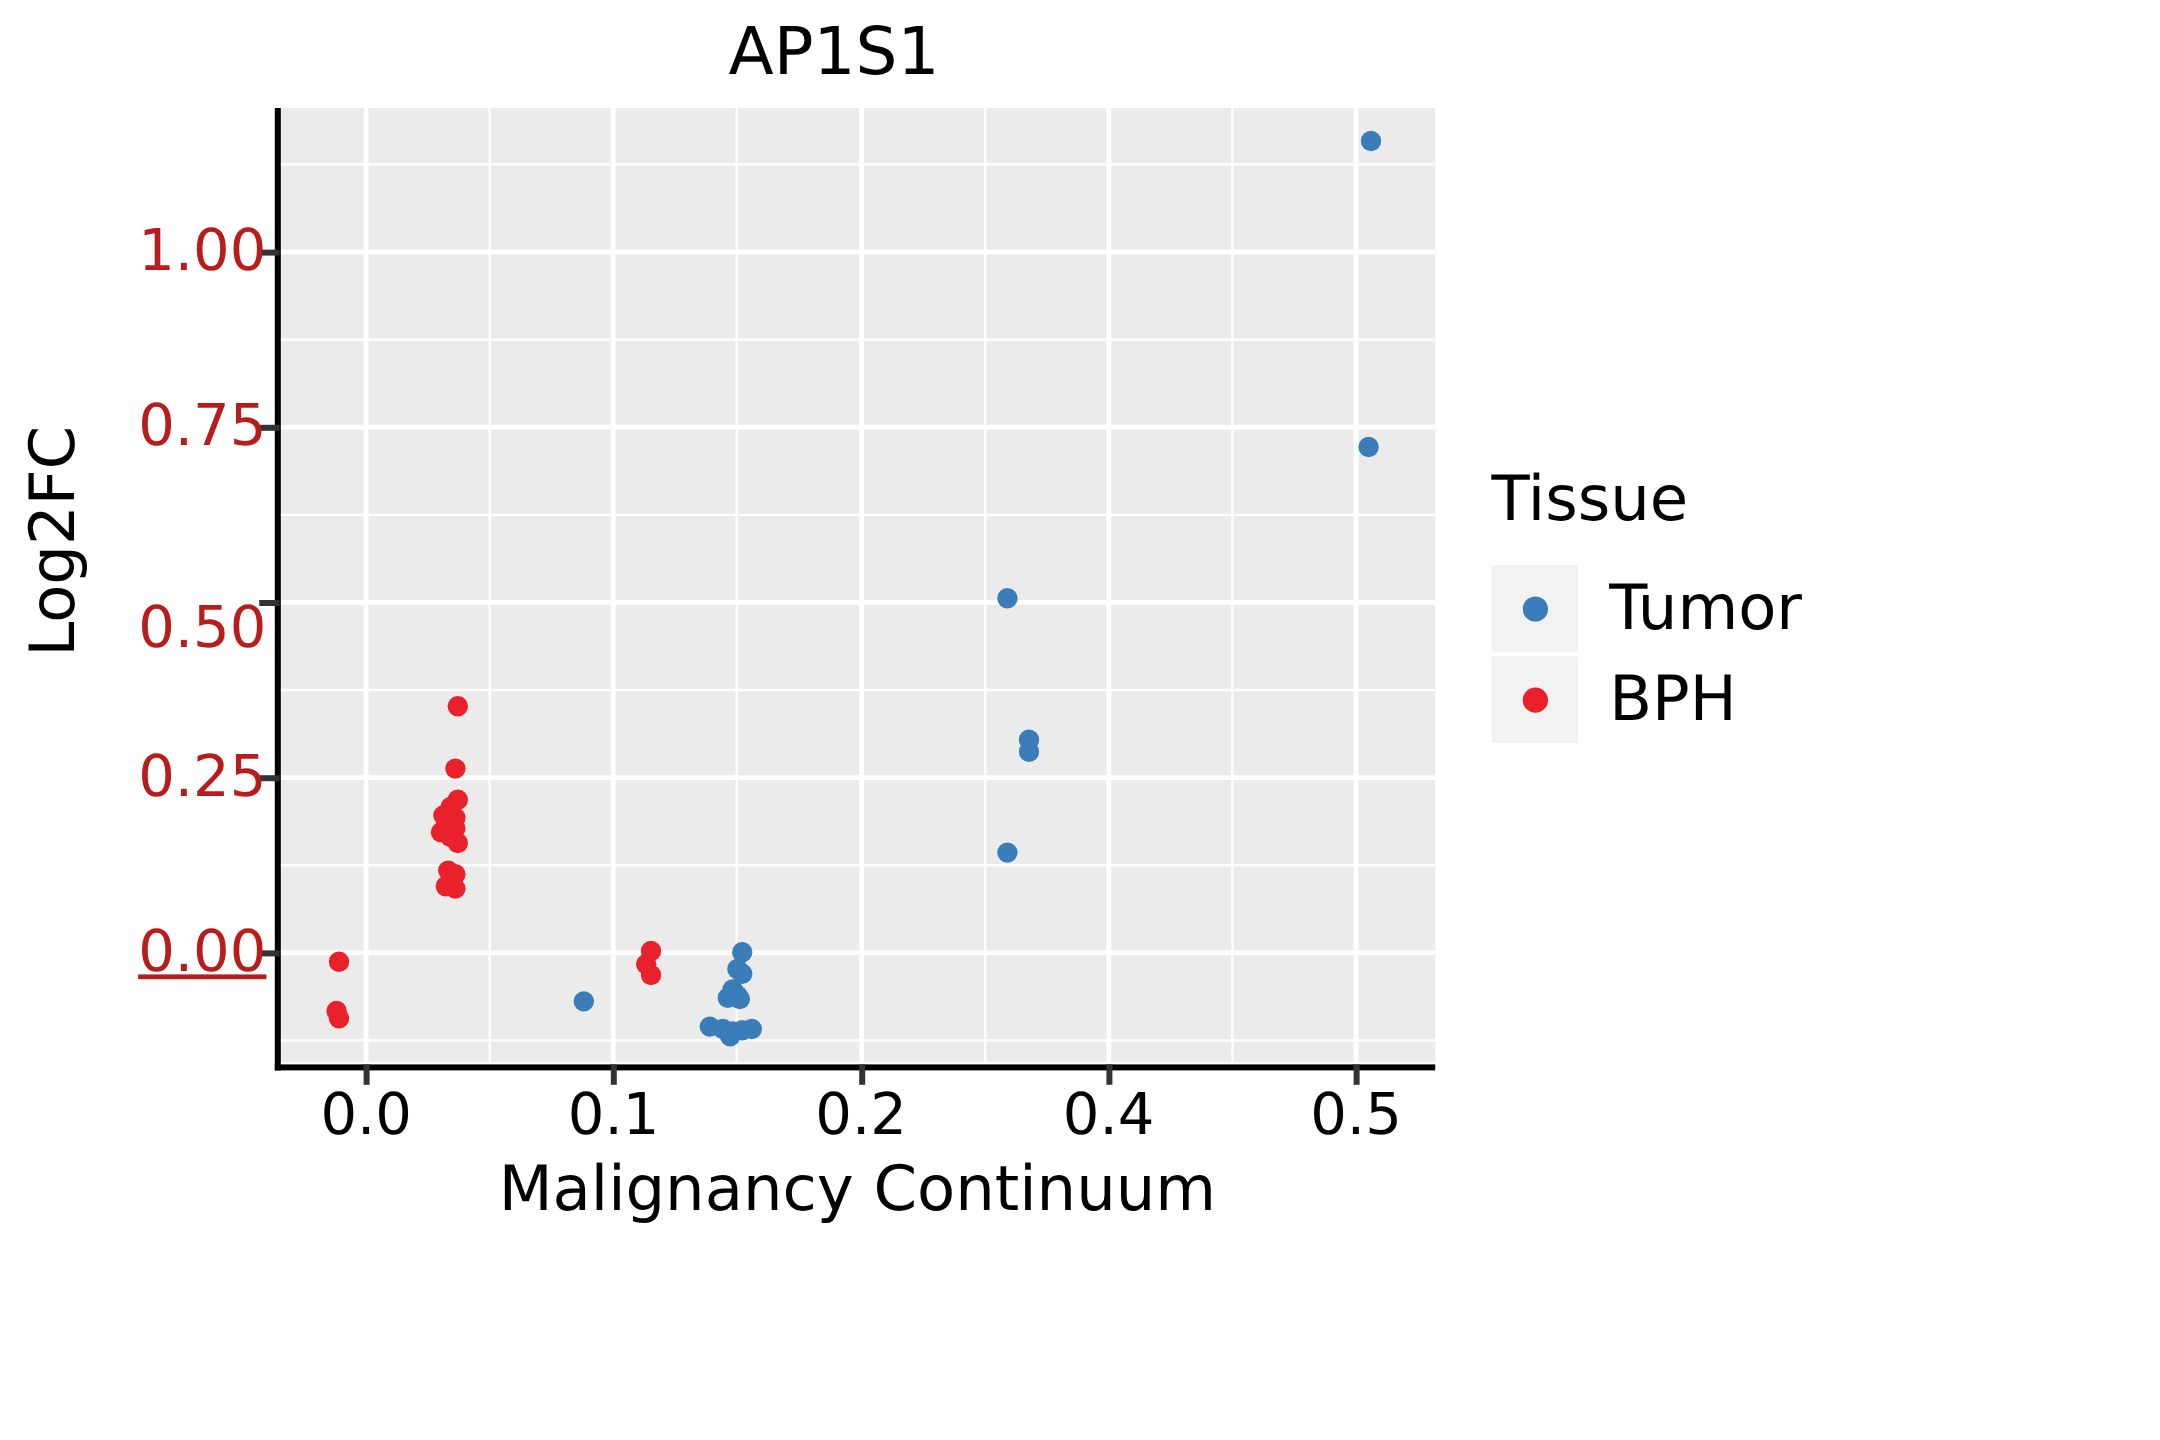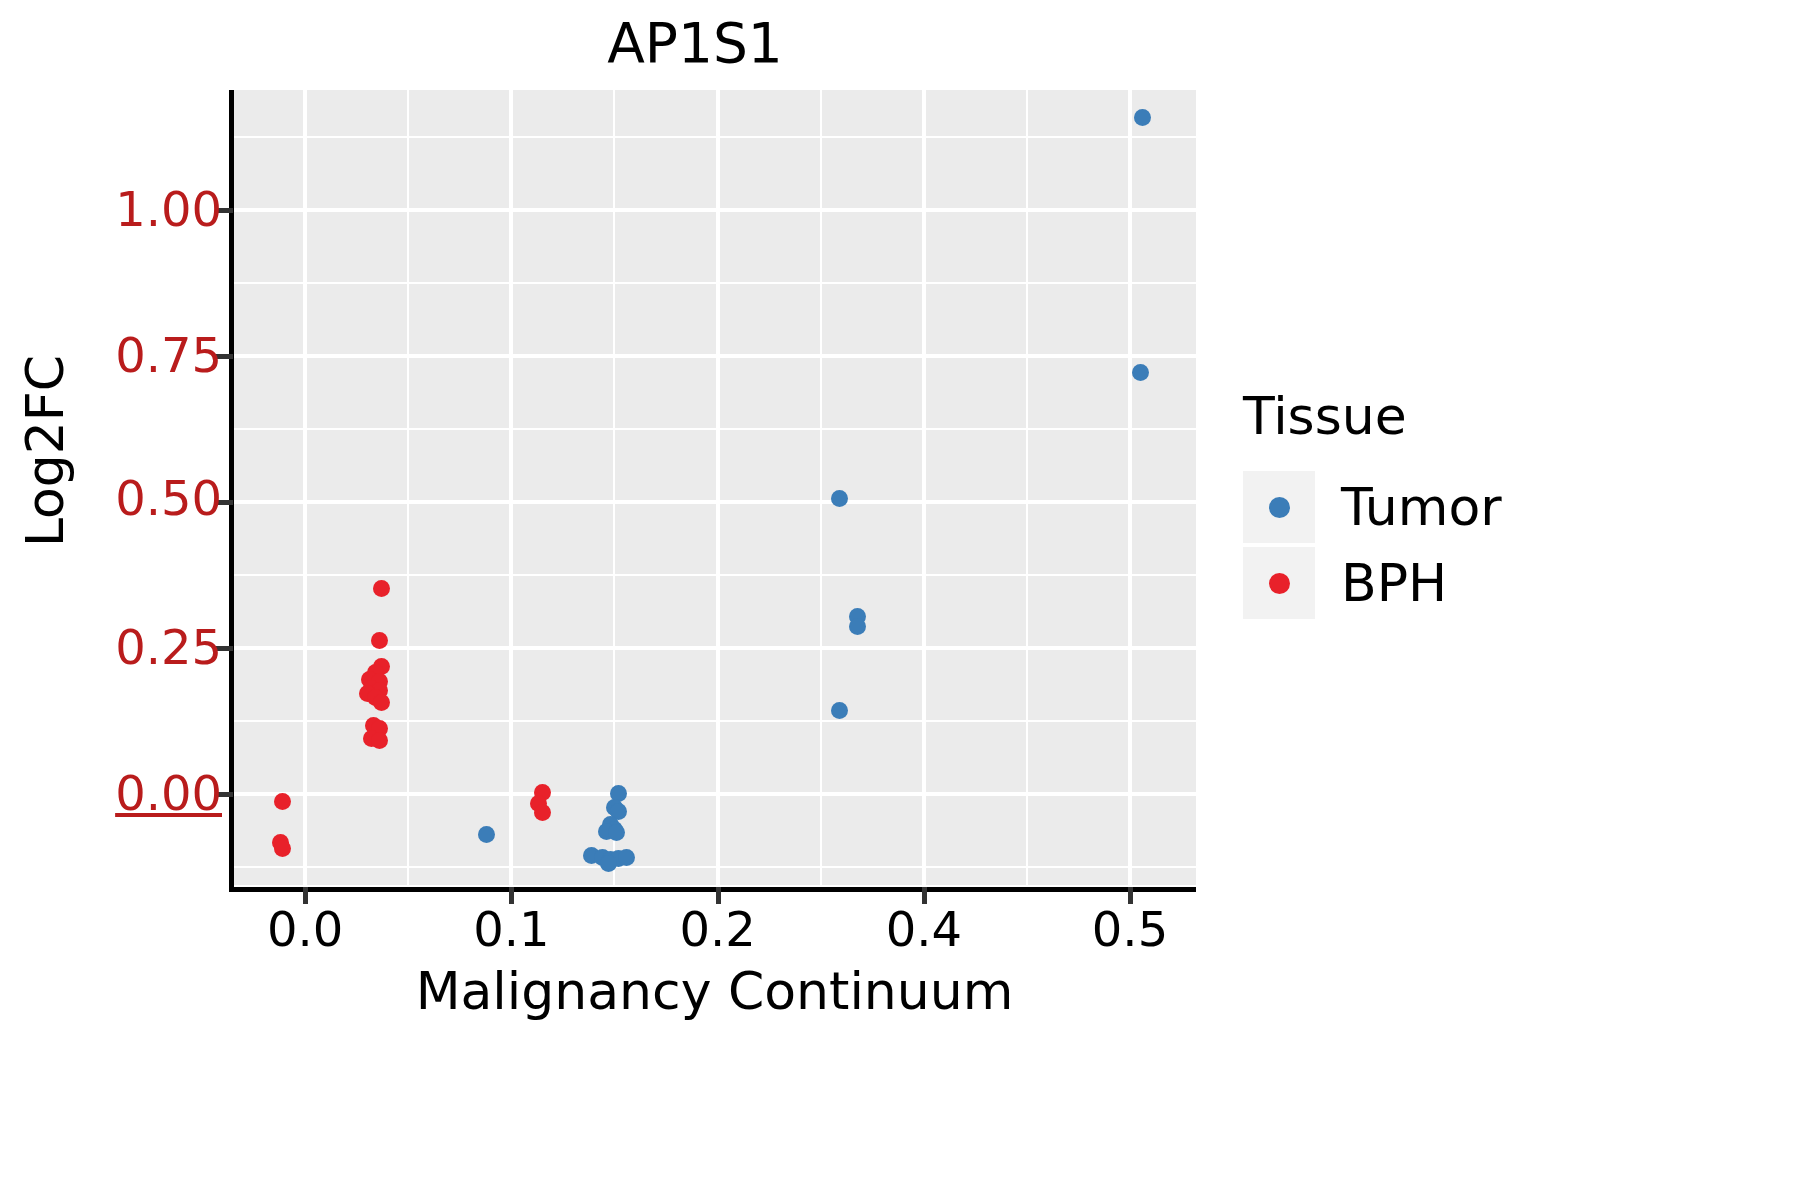--- a/index.html
+++ b/index.html
@@ -150,21 +150,21 @@
       <div class="tick-y" style="top: 207.835px;"></div>
       <div class="tick-x" style="left: 303.173px;"></div>
       <div class="tick-x" style="left: 509.383px;"></div>
       <div class="tick-x" style="left: 715.593px;"></div>
       <div class="tick-x" style="left: 921.803px;"></div>
       <div class="tick-x" style="left: 1128.01px;"></div>
     </div>
   <div id="labels-layer">
       <div class="ytick-label" style="top: 769.393px; text-decoration: underline;">0.00</div>
       <div class="ytick-label" style="top: 623.254px;">0.25</div>
-      <div class="ytick-label" style="top: 474px;">0.50</div>
+      <div class="ytick-label" style="top: 499px;">0.50</div>
       <div class="ytick-label" style="top: 330.974px; margin-left: 28px;">0.75</div>
       <div class="ytick-label" style="top: 184.835px;">1.00</div>
       <div class="xtick-label" style="left: 305.173px;">0.0</div>
       <div class="xtick-label" style="left: 511.383px;">0.1</div>
       <div class="xtick-label" style="left: 717.593px;">0.2</div>
       <div class="xtick-label" style="left: 923.803px;">0.4</div>
       <div class="xtick-label" style="left: 1130.01px;">0.5</div>
     </div>
 
   <div id="x-axis-title">Malignancy Continuum</div>

